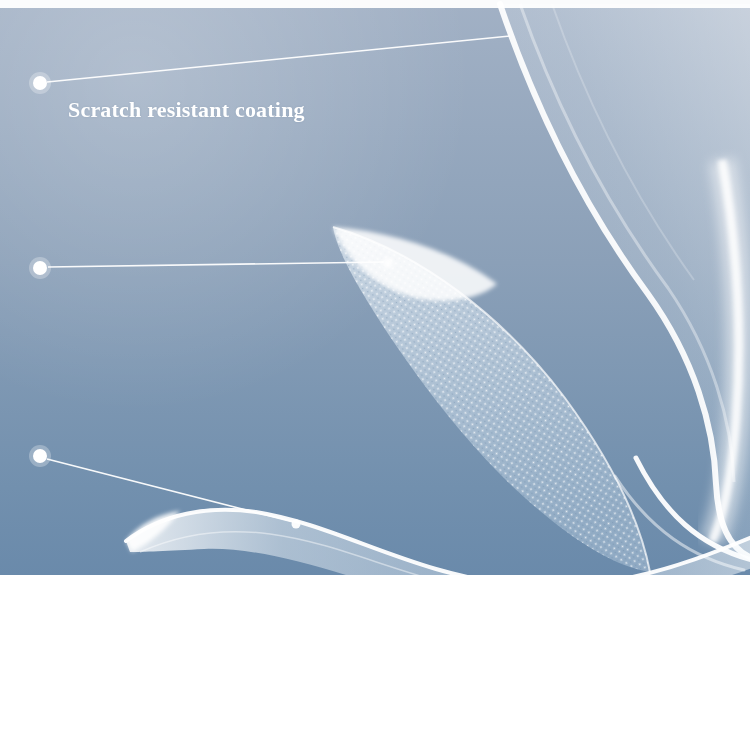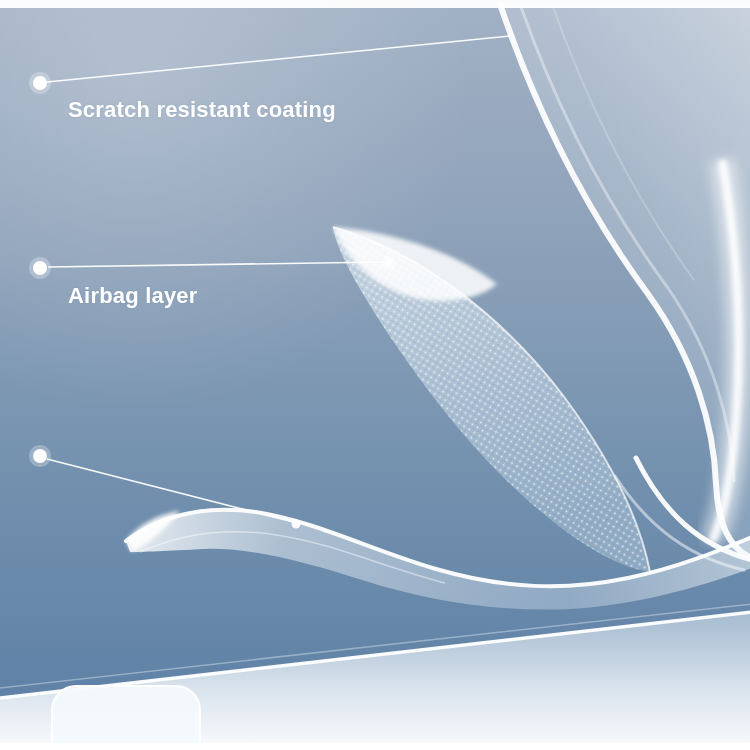--- a/index.html
+++ b/index.html
@@ -1,21 +1,21 @@
 <!DOCTYPE html>
 <html><head>
 <meta charset="utf-8">
 <style>
   html, body { margin: 0; padding: 0; background: #ffffff; }
   .stage {
     position: relative;
     width: 750px;
-    height: 750px;
+    height: 575px;
     overflow: hidden;
-    font-family: Liberation Sans, sans-serif;
+    font-family: Liberation Serif, serif;
   }
   .stage svg { position: absolute; inset: 0; display: block; }
   .callout-label {
     position: absolute;
     color: #ffffff;
     font-weight: bold;
     font-size: 22px;
     line-height: 1.2;
     letter-spacing: 0.2px;
     white-space: nowrap;
@@ -140,16 +140,15 @@
       <circle cx="40" cy="268" r="11" fill="rgba(255,255,255,0.28)"></circle>
       <circle cx="40" cy="268" r="7" fill="#ffffff"></circle>
       <circle cx="40" cy="456" r="11" fill="rgba(255,255,255,0.28)"></circle>
       <circle cx="40" cy="456" r="7" fill="#ffffff"></circle>
       <circle cx="296" cy="524" r="4.5" fill="#ffffff" opacity="0.95"></circle>
     </g>
   </svg>
 
   <div class="callout-label label-1">Scratch resistant coating</div>
 
-  <div class="callout-label label-2">Airbag layer</div>
 
 
 </div>
 
 </body></html>

